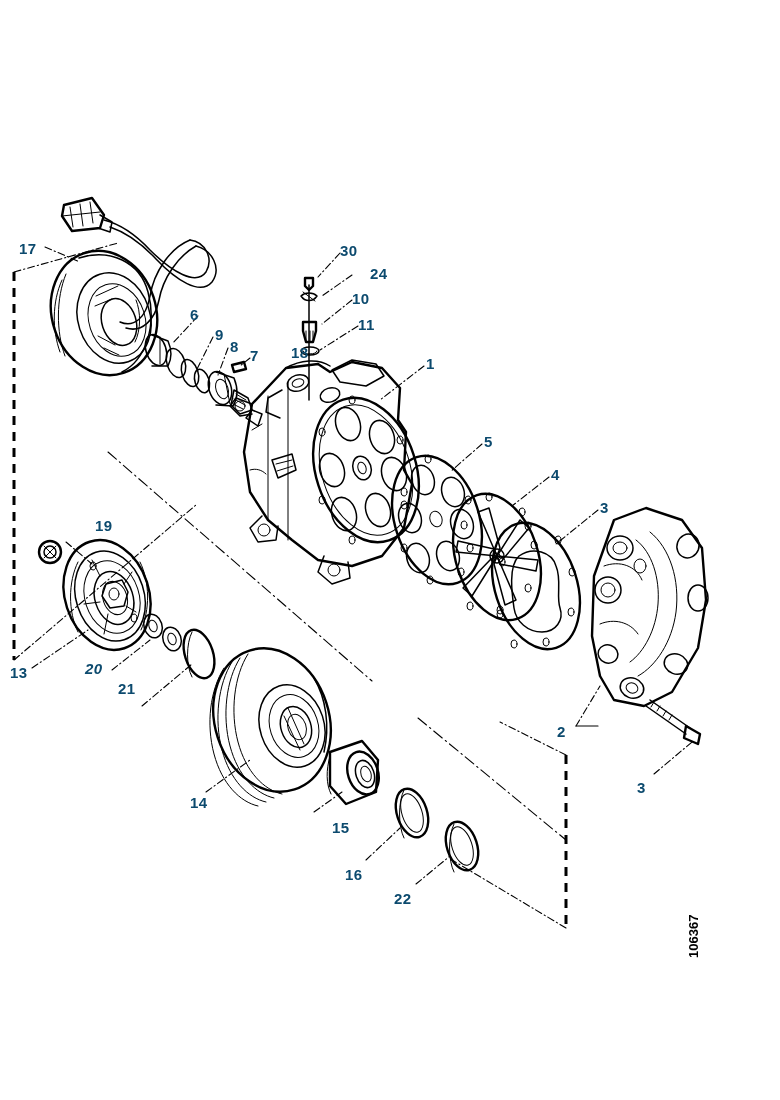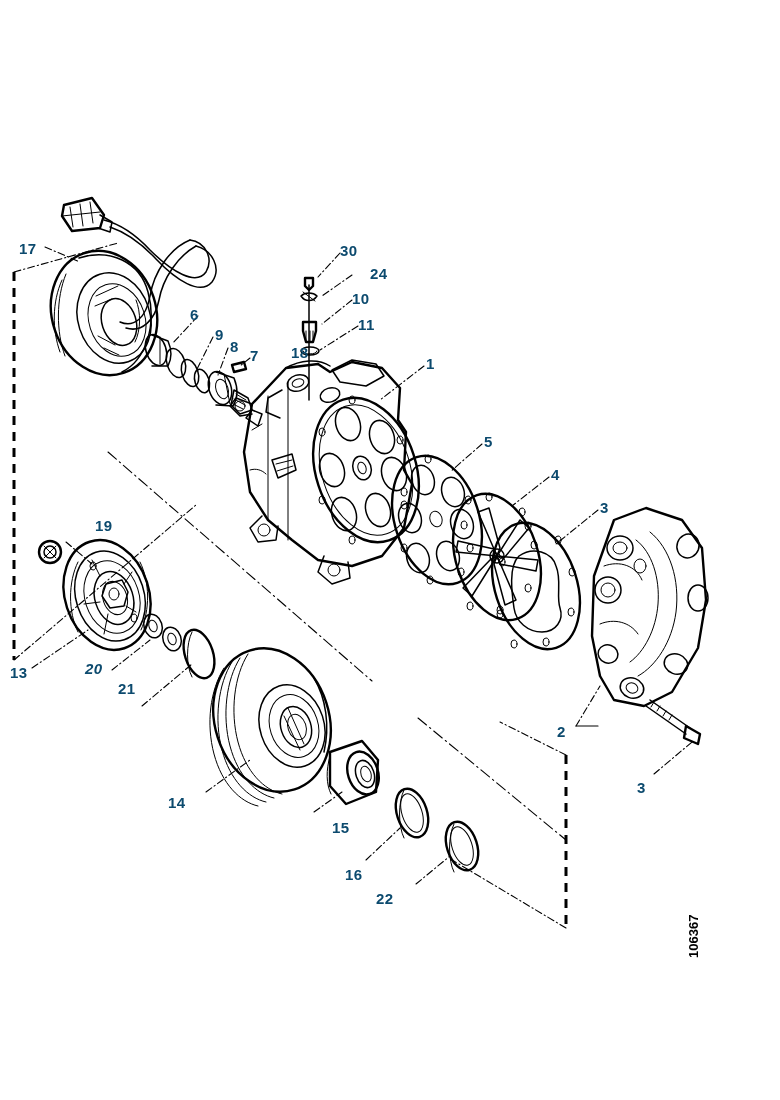--- a/index.html
+++ b/index.html
@@ -387,27 +387,27 @@
   <div class="callout" style="left:551px;top:467px;">4</div>
   <div class="callout" style="left:484px;top:434px;">5</div>
   <div class="callout" style="left:190px;top:307px;">6</div>
   <div class="callout" style="left:250px;top:348px;">7</div>
   <div class="callout" style="left:230px;top:339px;">8</div>
   <div class="callout" style="left:215px;top:327px;">9</div>
   <div class="callout" style="left:352px;top:291px;">10</div>
   <div class="callout" style="left:358px;top:317px;">11</div>
   <div class="callout" style="left:637px;top:780px;">3</div>
   <div class="callout" style="left:10px;top:665px;">13</div>
-  <div class="callout" style="left:168px;top:795px;">14</div>
+  <div class="callout" style="left:190px;top:795px;">14</div>
   <div class="callout" style="left:288px;top:820px;margin-left:44px;">15</div>
   <div class="callout" style="left:345px;top:867px;">16</div>
   <div class="callout" style="left:19px;top:241px;">17</div>
   <div class="callout" style="left:291px;top:345px;">18</div>
   <div class="callout" style="left:95px;top:518px;">19</div>
   <div class="callout" style="left:85px;top:661px;font-style:italic;">20</div>
   <div class="callout" style="left:118px;top:681px;">21</div>
-  <div class="callout" style="left:376px;top:891px;">22</div>
+  <div class="callout" style="left:394px;top:891px;">22</div>
   <div class="callout" style="left:340px;top:243px;">30</div>
   <div class="callout" style="left:370px;top:266px;">24</div>
 
   <div id="drawing-number">106367</div>
 
 </div>
 
 </body></html>

